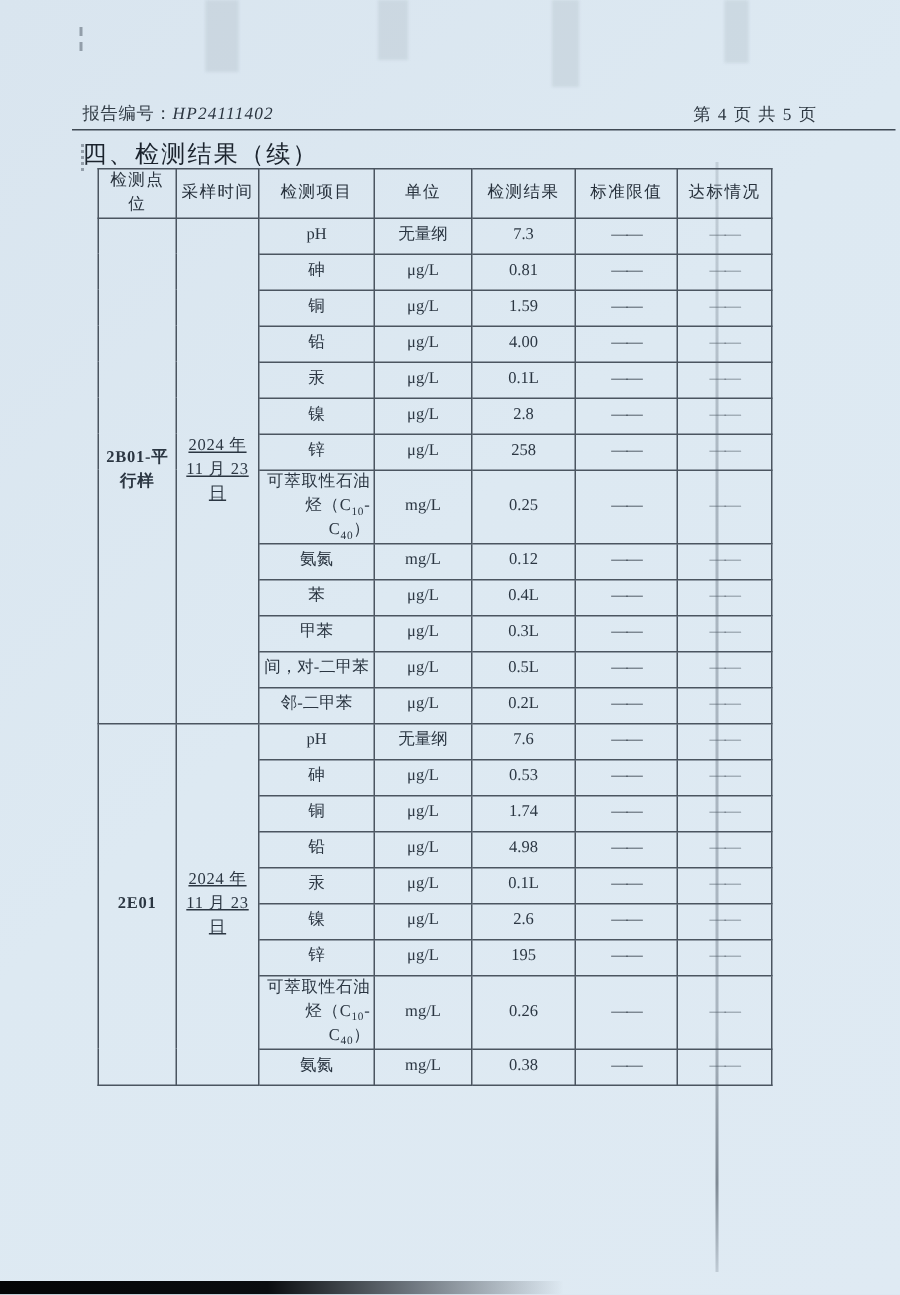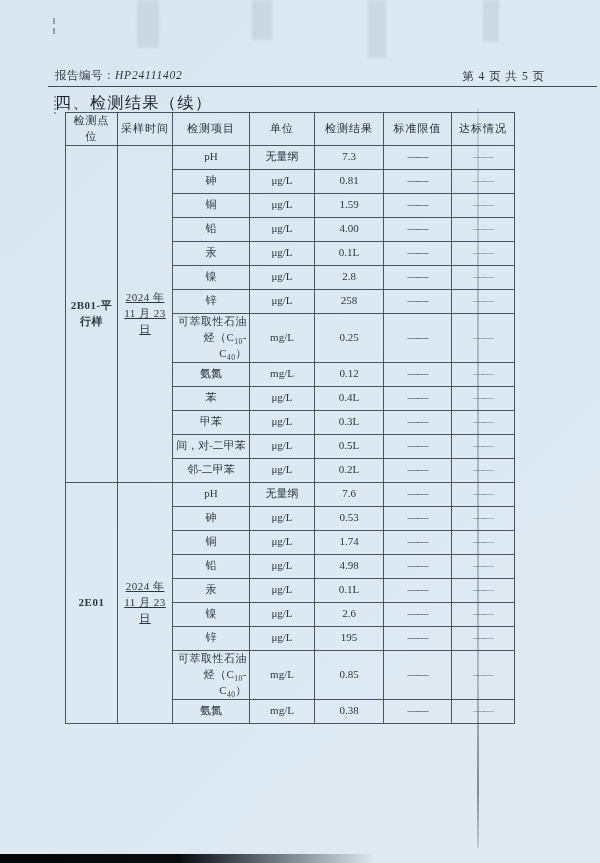--- a/index.html
+++ b/index.html
@@ -251,21 +251,21 @@
         <tr>
           <td>锌</td>
           <td>μg/L</td>
           <td>195</td>
           <td class="cell-limit">——</td>
           <td class="cell-status">——</td>
         </tr>
         <tr class="tall">
           <td class="item-multi">可萃取性石油烃（C<sub>10</sub>-C<sub>40</sub>）</td>
           <td>mg/L</td>
-          <td>0.85</td>
+          <td>0.26</td>
           <td class="cell-limit">——</td>
           <td class="cell-status">——</td>
         </tr>
         <tr>
           <td>氨氮</td>
           <td>mg/L</td>
           <td>0.38</td>
           <td class="cell-limit">——</td>
           <td class="cell-status">——</td>
         </tr>

